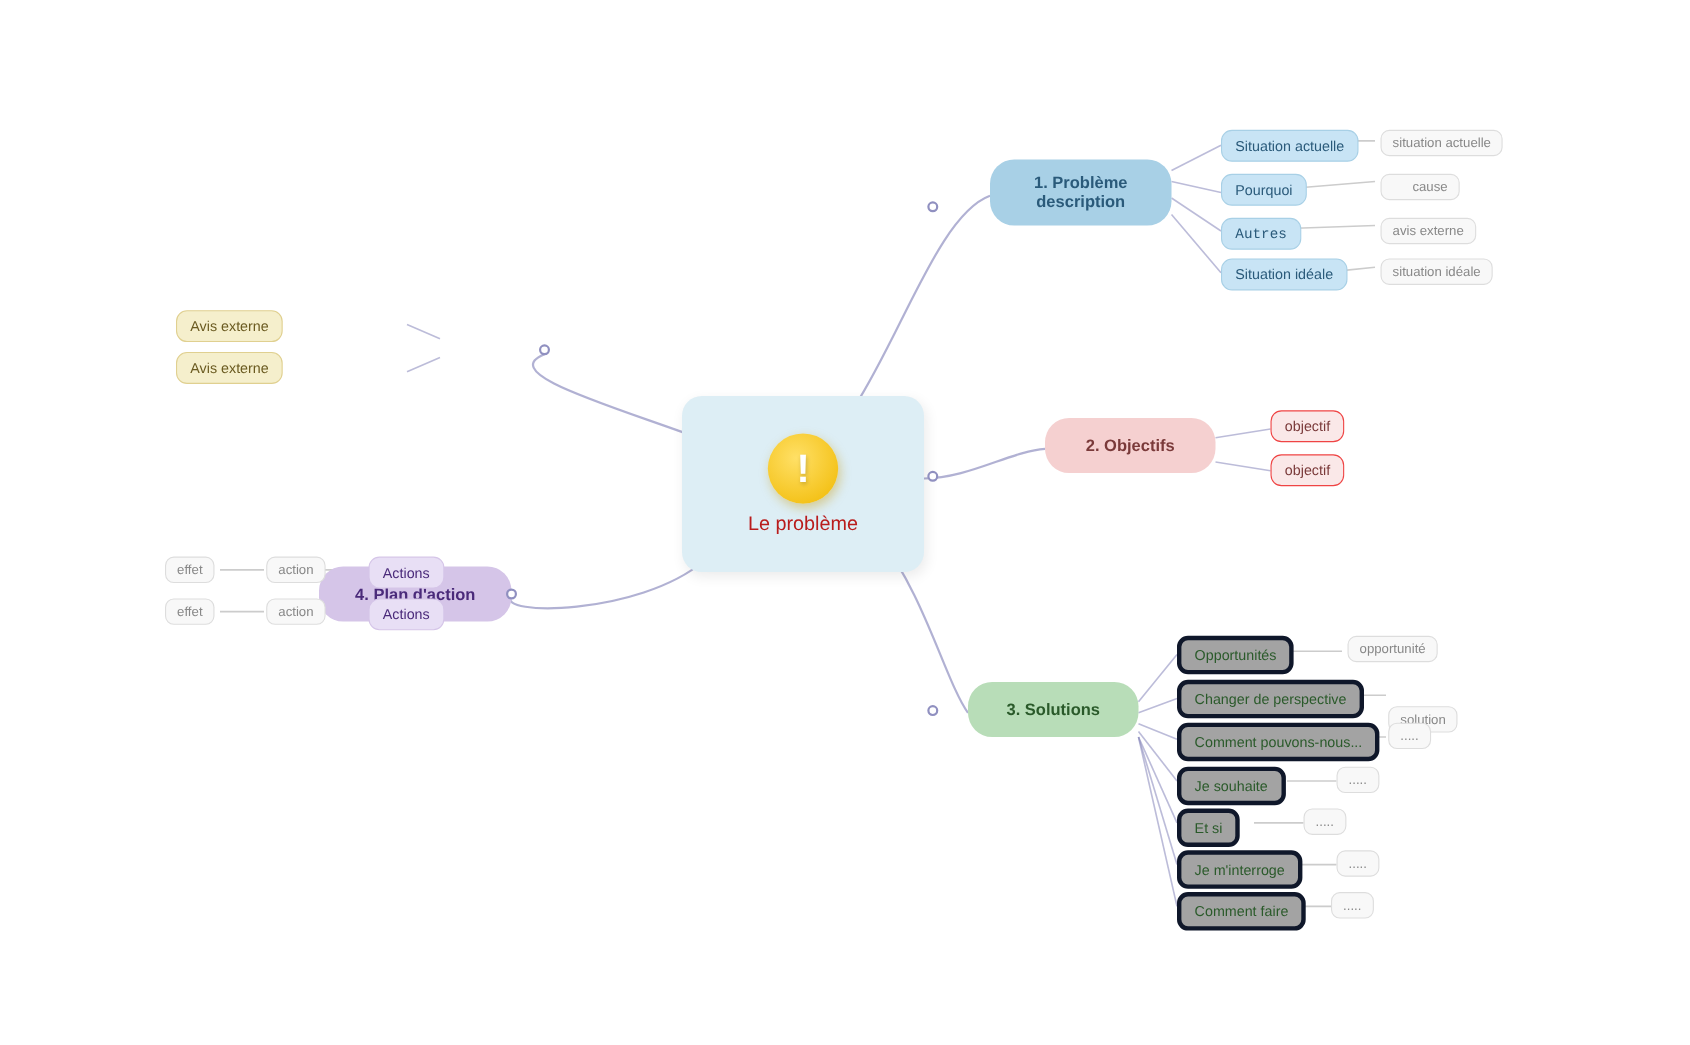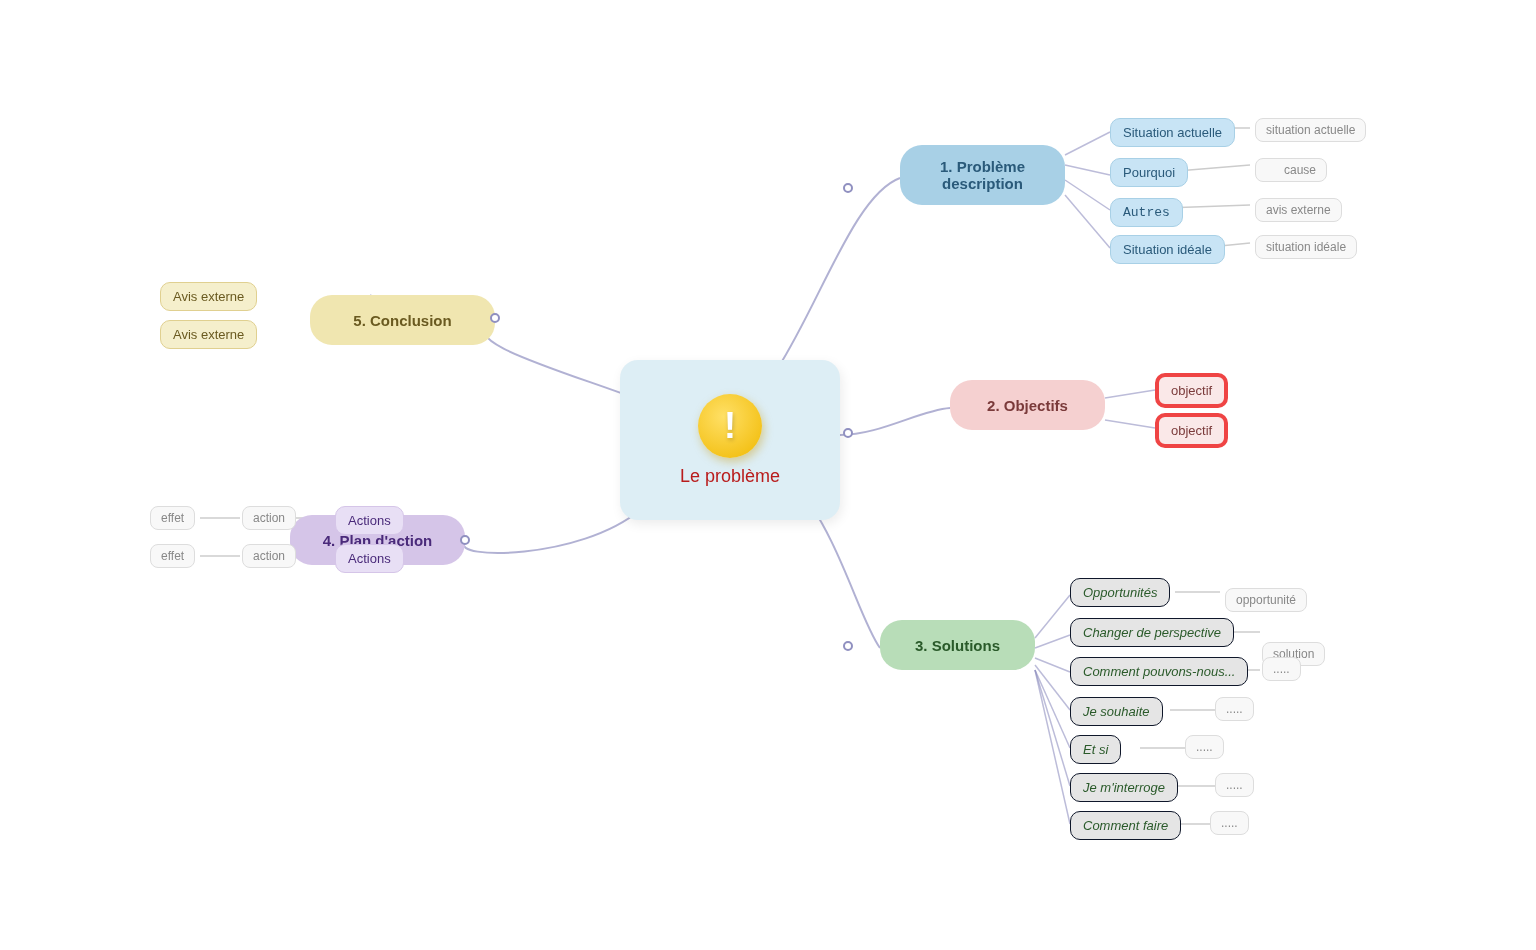--- a/index.html
+++ b/index.html
@@ -114,27 +114,26 @@
     }
 
     .sub-node-blue {
       background: #c8e4f5;
       color: #2a5a7a;
       border: 1px solid #a8d0e6;
     }
     .sub-node-pink {
       background: #fae8e8;
       color: #7a3a3a;
-      border: 4px solid #ef4444;
+      border: 1px solid #ef4444;
     }
     .sub-node-green {
-      background: #e5e5e5;
+      background: #a3a3a3;
       color: #2a5a2a;
-      border: 1px solid #0f172a;
-      font-style: italic;
+      border: 4px solid #0f172a;
     }
     .sub-node-purple {
       background: #e8dff5;
       color: #4a2a7a;
       border: 1px solid #d5c5e8;
     }
     .sub-node-yellow {
       background: #f5efcc;
       color: #6a5a20;
       border: 1px solid #e0d090;
@@ -301,21 +300,21 @@
   <div class="sub-node sub-node-green" style="left:1070px; top:735px;">
     <span>Et si</span>
   </div>
   <div class="sub-node sub-node-green" style="left:1070px; top:773px;">
     <span>Je m'interroge</span>
   </div>
   <div class="sub-node sub-node-green" style="left:1070px; top:811px;">
     <span>Comment faire</span>
   </div>
 
-  <div class="leaf-node" style="left:1225px; top:578px;margin-top:10px;">opportunité</div>
+  <div class="leaf-node" style="left:1225px; top:578px;">opportunité</div>
   <div class="leaf-node" style="left:1262px; top:618px;margin-top:24px;">solution</div>
   <div class="leaf-node" style="left:1262px; top:657px;">.....</div>
   <div class="leaf-node" style="left:1215px; top:697px;">.....</div>
   <div class="leaf-node" style="left:1185px; top:735px;">.....</div>
   <div class="leaf-node" style="left:1215px; top:773px;">.....</div>
   <div class="leaf-node" style="left:1210px; top:811px;">.....</div>
 
   <div class="node branch-node node-4">
     <span>4. Plan d'action</span>
   </div>
@@ -327,23 +326,20 @@
   </div>
   <div class="sub-node sub-node-purple" style="left:335px; top:544px;">
     <span>Actions</span>
   </div>
 
   <div class="leaf-node" style="left:242px; top:506px;">action</div>
   <div class="leaf-node" style="left:150px; top:506px;">effet</div>
   <div class="leaf-node" style="left:242px; top:544px;">action</div>
   <div class="leaf-node" style="left:150px; top:544px;">effet</div>
 
-  <div class="node branch-node node-5">
-    <span>5. Conclusion</span>
-  </div>
 
   <div class="dot" style="left:490px; top:313px;"></div>
   <div class="dot" style="left:843px; top:428px;"></div>
   <div class="dot" style="left:843px; top:641px;"></div>
   <div class="dot" style="left:843px; top:183px;"></div>
 
   <div class="sub-node sub-node-yellow" style="left:160px; top:282px;">
     <span>Avis externe</span>
   </div>
   <div class="sub-node sub-node-yellow" style="left:160px; top:320px;">

